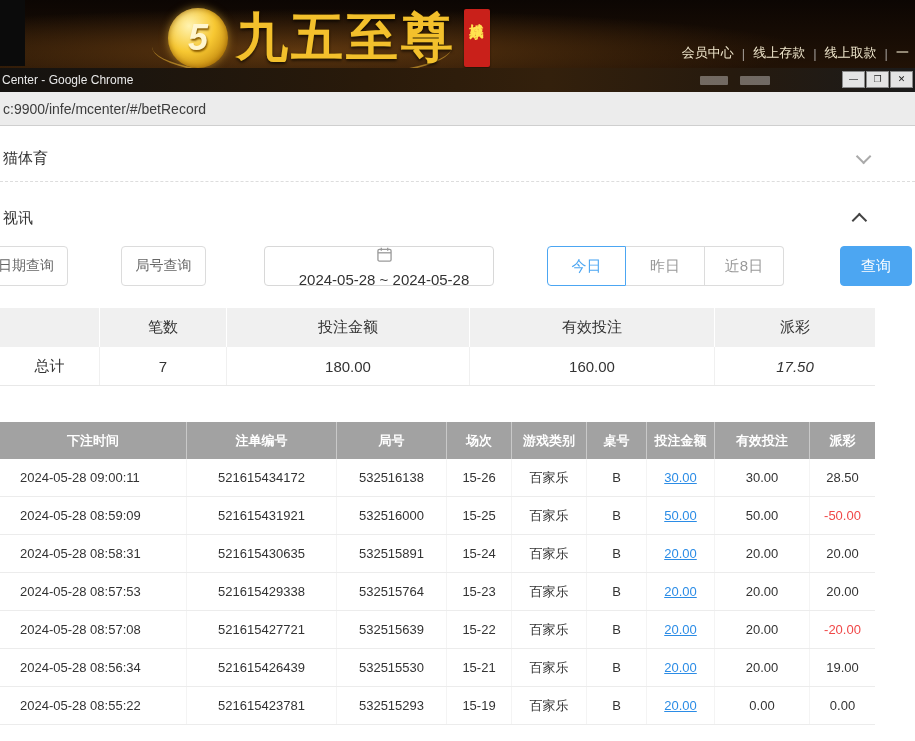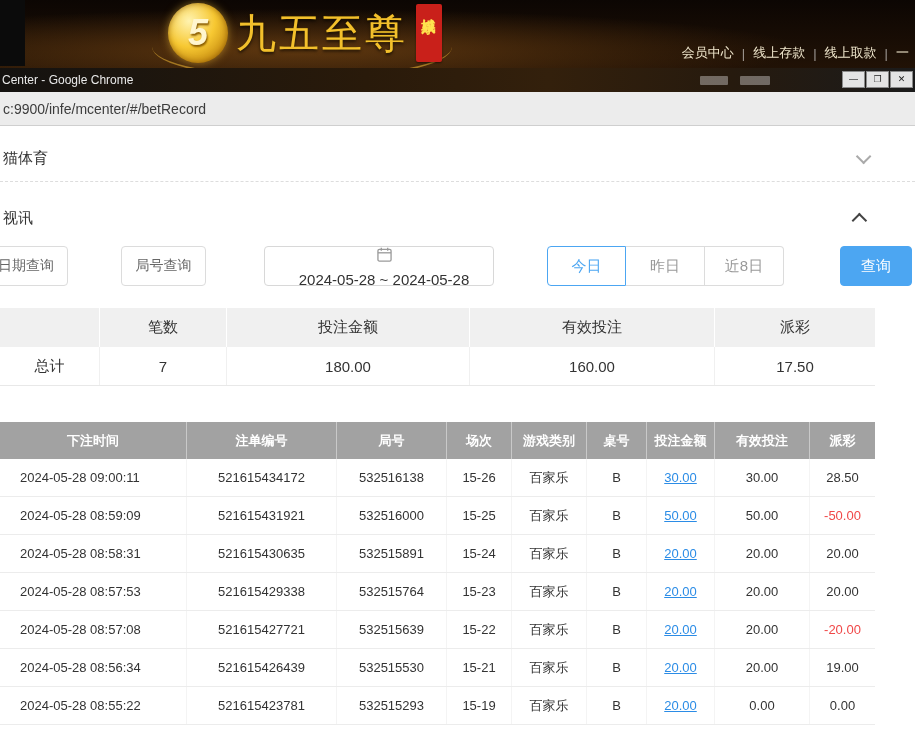--- a/index.html
+++ b/index.html
@@ -15,21 +15,21 @@
   .black-strip { position:absolute; left:0; top:0; width:25px; height:66px; background:#0b0b0b; }
   .gold-arc { position:absolute; left:152px; top:14px; width:300px; height:66px;
     border-bottom:3px solid #b98a28; border-radius:50%; opacity:.8; }
   .logo { position:absolute; left:168px; top:3px; display:flex; align-items:center; }
   .coin { width:60px; height:60px; border-radius:50%;
     background: radial-gradient(circle at 35% 30%, #fff3b0, #f7c832 45%, #c88d10 80%, #a06c08);
     display:flex; align-items:center; justify-content:center;
     box-shadow:0 0 8px rgba(255,200,60,.5), inset 0 0 6px rgba(120,70,0,.7); }
   .coin span { font-size:36px; font-weight:bold; font-style:italic; color:#fff6cf;
     text-shadow:1px 2px 2px #8a5c00; }
-  .brand { font-size:40px; font-weight:normal; margin-left:8px; color:#f3c02c; letter-spacing:3px;
+  .brand { font-size:52px; font-weight:bold; margin-left:8px; color:#f3c02c; letter-spacing:3px;
     text-shadow:0 2px 3px rgba(0,0,0,.65), 0 0 1px #7a5a00; }
   .badge { margin-left:8px; background:#c9201a; color:#ffe34f; writing-mode:vertical-rl;
     text-orientation:upright; font-size:14px; font-weight:bold; padding:4px 5px; line-height:1.15;
     border-radius:2px; height:58px; box-shadow:0 1px 2px rgba(0,0,0,.5); }
   .top-nav { position:absolute; right:6px; top:44px; color:#efe6cc; font-size:13px;
     display:flex; align-items:center; gap:8px; white-space:nowrap; }
   .top-nav a { color:#efe6cc; text-decoration:none; cursor:pointer; }
   .top-nav .sep { color:rgba(255,255,255,.55); }
 
   
@@ -79,21 +79,21 @@
 
   
   .summary { margin-top:22px; width:875px; font-size:15px; color:#333; }
   .sum-head, .sum-row { display:flex; height:39px; }
   .sum-head .cell { background:#f0f0f0; border-right:1px solid #fff;
     display:flex; align-items:center; justify-content:center; }
   .sum-head .cell:last-child { border-right:none; }
   .sum-row { border-bottom:1px solid #e8e8e8; }
   .sum-row .cell { display:flex; align-items:center; justify-content:center;
     border-right:1px solid #f0f0f0; }
-  .sum-row .cell:last-child { border-right:none; }
+  .sum-row .cell:last-child { border-right:none;font-style:italic; }
   .s0{width:100px} .s1{width:127px} .s2{width:243px} .s3{width:245px} .s4{width:160px}
 
   
   .bet-table { margin-top:14px; width:875px; }
   .bet-head { display:flex; height:37px; background:#a2a2a2; color:#fff; font-size:13px; font-weight:bold;margin-top:36px; }
   .bet-head .cell { display:flex; align-items:center; justify-content:center;
     border-right:1px solid #c9c9c9; }
   .bet-head .cell:last-child { border-right:none; }
   .bet-row { display:flex; height:38px; border-bottom:1px solid #ececec; font-size:13px; color:#333; }
   .bet-row .cell { display:flex; align-items:center; justify-content:center;

